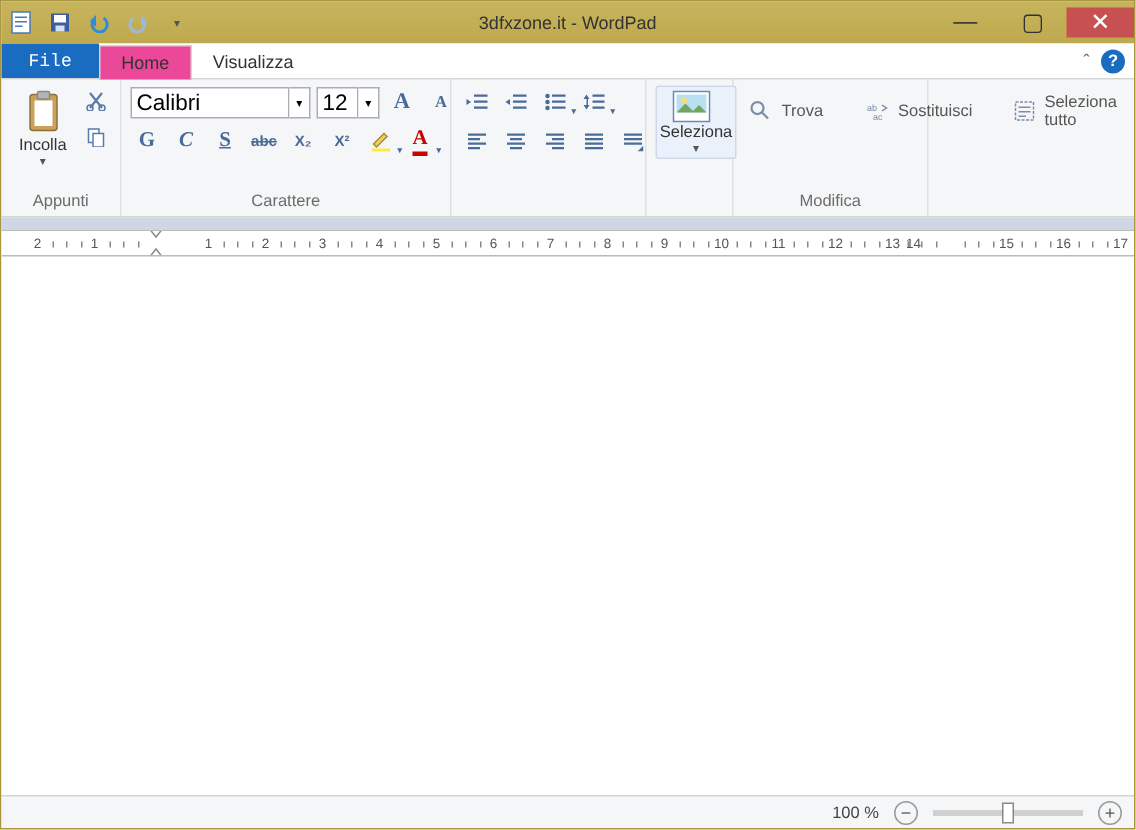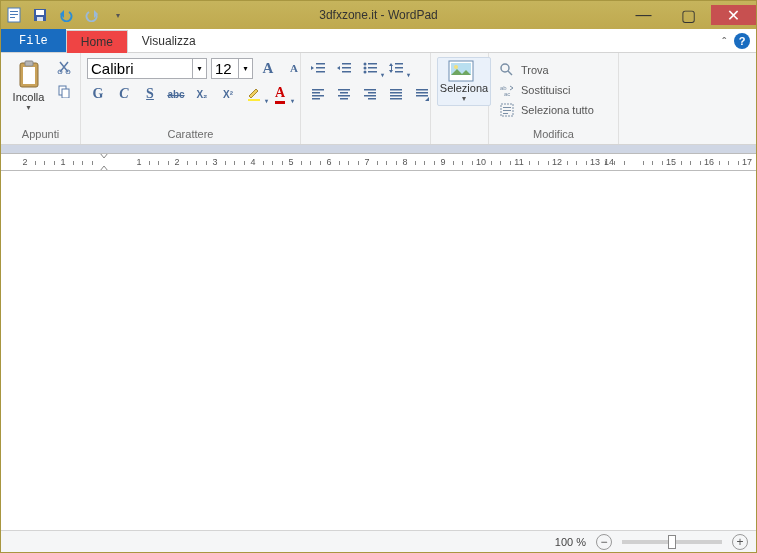--- a/index.html
+++ b/index.html
@@ -31,21 +31,21 @@
   .wordpad-icon { width: 16px; height: 16px; display: flex; align-items: center; justify-content: center; }
   .qat { display: flex; gap: 4px; }
   .qat button { width: 22px; height: 22px; background: transparent; border: none; display: flex; align-items:center; justify-content:center; cursor:pointer; }
   .titlebar-title { position:absolute; left:50%; transform:translateX(-50%); color: #333; font-size: 12px; }
   .titlebar-right { margin-left:auto; display:flex; }
   .syswin-btn { width: 45px; height: 20px; border:none; background:transparent; color:#333; display:flex; align-items:center; justify-content:center; cursor:pointer; font-size:16px; }
   .syswin-close { background:#c75050; color:#fff; width:45px; height:20px; }
   .ribbon-tabs { height: 24px; background:#fff; border-bottom:1px solid #d4d4d4; display:flex; align-items:stretch; position:relative; }
   .file-tab { background:#196cc0; color:#fff; padding:0 18px; display:flex; align-items:center; font-size:12px; cursor:pointer;font-family:Liberation Mono, monospace; }
   .tab { padding:0 14px; display:flex; align-items:center; font-size:12px; color:#333; cursor:pointer; border-top:1px solid transparent; }
-  .tab.active { border-top:1px solid #d4d4d4; border-left:1px solid #d4d4d4; border-right:1px solid #d4d4d4; background:#ef4444; position:relative; top:1px; }
+  .tab.active { border-top:1px solid #d4d4d4; border-left:1px solid #d4d4d4; border-right:1px solid #d4d4d4; background:#ec4899; position:relative; top:1px; }
   .ribbon-corner { margin-left:auto; display:flex; align-items:center; padding-right:6px; gap:8px; }
   .help-circle { width:16px; height:16px; border-radius:50%; background:#196cc0; color:#fff; font-weight:bold; font-size:11px; display:flex; align-items:center; justify-content:center; }
   .ribbon { background:#f5f6f7; border-bottom:1px solid #d4d4d4; display:flex; height:92px; }
   .group { border-right:1px solid #e0e0e0; padding:4px 6px 2px 6px; display:flex; flex-direction:column; }
   .group-body { flex:1; display:flex; align-items:flex-start; }
   .group-label { text-align:center; color:#6b6b6b; font-size:11px; padding:2px 0; }
   .bigbtn { display:flex; flex-direction:column; align-items:center; justify-content:center; width:44px; padding:2px; cursor:pointer; }
   .bigbtn .icon32 { width:32px; height:32px; }
   .bigbtn-label { font-size:11px; color:#333; text-align:center; line-height:1.1; }
   .dd-arrow { font-size:8px; color:#555; }
@@ -54,21 +54,21 @@
   .font-row { display:flex; gap:4px; align-items:center; margin-bottom:4px; }
   .font-input { height:21px; border:1px solid #abadb3; background:#fff; font-size:15px; padding:0 3px; }
   .font-name { width:106px; }
   .font-size { width:28px; }
   .dd-btn { width:14px; height:21px; border:1px solid #abadb3; border-left:none; background:#fff; display:flex; align-items:center; justify-content:center; cursor:pointer; font-size:8px; }
   .btn-row { display:flex; gap:4px; align-items:center; }
   .ribbtn { min-width:22px; height:22px; display:flex; align-items:center; justify-content:center; cursor:pointer; color:#4a6b99; font-weight:bold; position:relative; }
   .ribbtn.serif { font-family: Georgia, serif; font-size:14px; }
   .ribbtn .tri { position:absolute; right:-3px; bottom:1px; font-size:6px; }
   .inserisci-group .bigbtn { width:54px; }
-  .modifica-group { display:flex; flex-direction:column; gap:2px; padding-top:4px; }
+  .modifica-group { display:flex; flex-direction:row; gap:20px; padding-top:4px; }
   .modifica-item { display:flex; align-items:center; gap:6px; color:#555; font-size:11px; cursor:pointer; padding:1px 4px; }
   .mod-icon { width:16px; height:16px; display:flex; align-items:center; justify-content:center; color:#7a8fa6; }
   .ruler-area { height:26px; background:#e7eaf0; display:flex; flex-direction:column; }
   .ruler-top { height:8px; background:#cfd6e4; }
   .ruler { height:18px; background:#fff; border-top:1px solid #bbb; border-bottom:1px solid #bbb; display:flex; position:relative; font-size:9px; color:#555; overflow:hidden; }
   .ruler-num { position:absolute; top:3px; transform:translateX(-50%); }
   .doc-area { flex:1; background:#eef1f6; display:flex; }
   .page { flex:1; background:#fff; margin:0; }
   .statusbar { height:22px; border-top:1px solid #d4d4d4; background:#f5f6f7; display:flex; align-items:center; justify-content:flex-end; padding:0 8px; gap:10px; font-size:11px; color:#444; }
   .zoom-slider { display:flex; align-items:center; gap:6px; }

